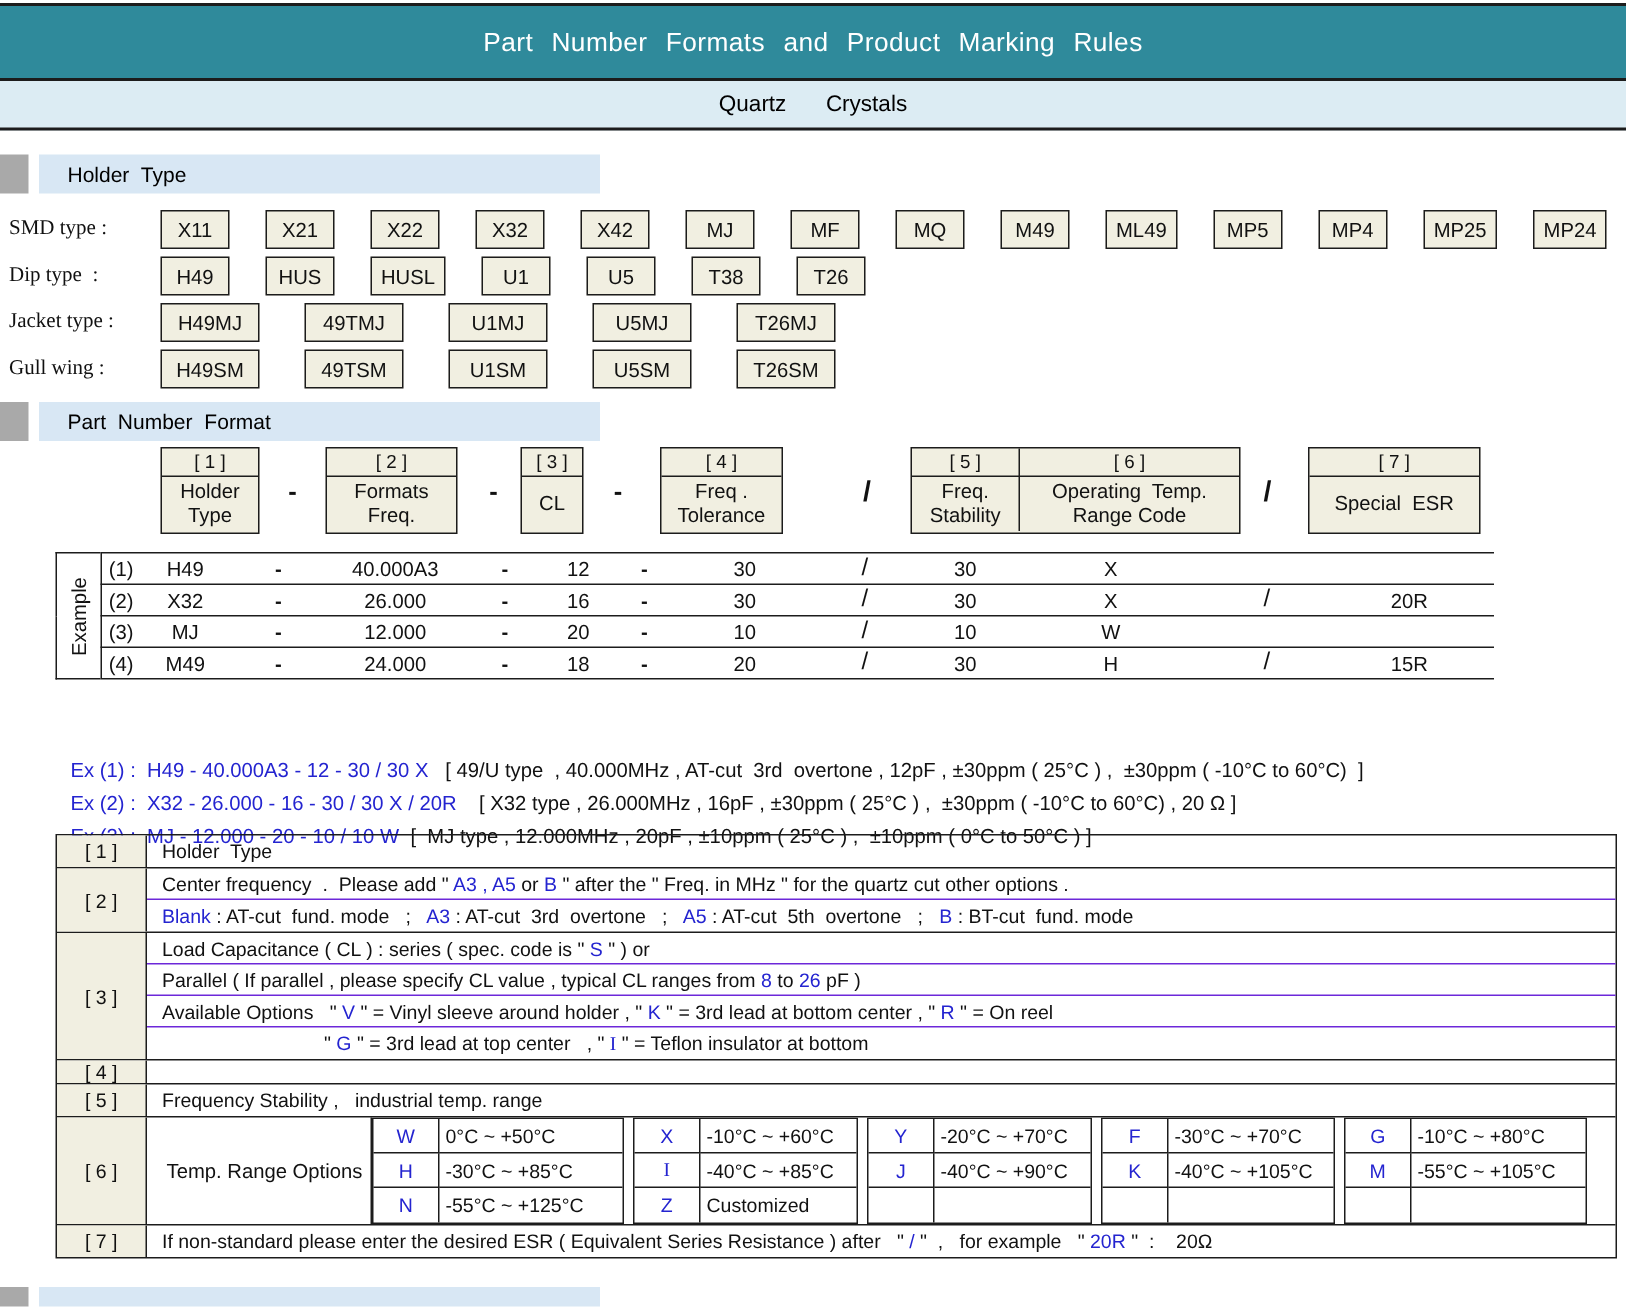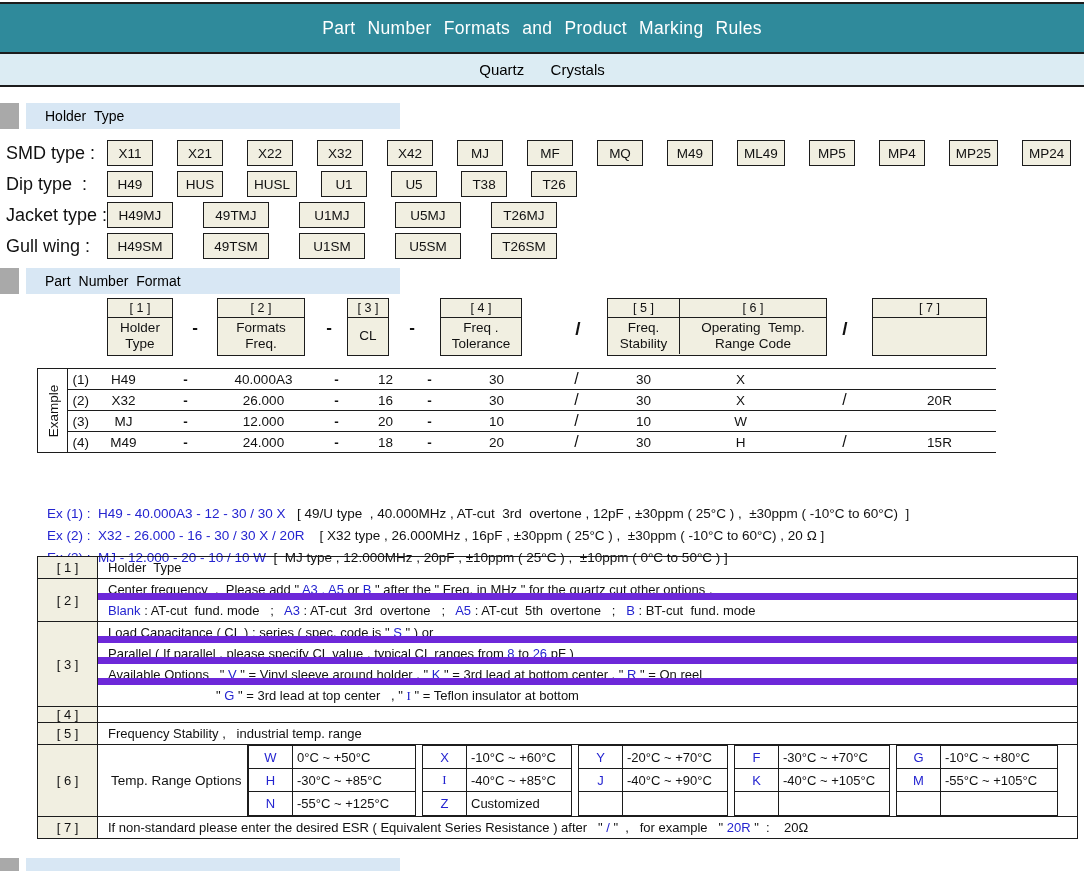--- a/index.html
+++ b/index.html
@@ -21,21 +21,21 @@
     font-size:15px;word-spacing:9px;color:#000;}
 
   
   .sec{position:absolute;left:0;height:26px;width:1084px;}
   .sec .chip{position:absolute;left:0;top:0;width:19px;height:26px;background:var(--chip);}
   .sec .bar{position:absolute;left:26px;top:0;width:374px;height:26px;background:var(--secblue);
     display:flex;align-items:center;padding-left:19px;font-size:14px;word-spacing:4px;color:#000;}
 
   
   .holder-row{position:absolute;left:6px;height:26px;display:flex;align-items:center;}
-  .holder-label{width:101px;font-size:18px;white-space:pre;}
+  .holder-label{width:101px;font-size:14px;white-space:pre;font-family:Liberation Serif, serif;}
   .holder-boxes{display:flex;}
   .g24{gap:24px;} .g30{gap:30px;}
   .part-box{min-width:46px;height:26px;padding:0 6px;border:1.5px solid var(--bd);background:var(--beige);
     display:flex;align-items:center;justify-content:center;font-size:13.5px;}
   .wide{min-width:66px;}
 
   
   .fmt-row{position:absolute;left:0;top:298px;width:1084px;height:58px;}
   .fmt-box{position:absolute;top:0;height:58px;border:1.5px solid var(--bd);background:var(--beige);text-align:center;}
   .fmt-num{height:19px;line-height:18px;border-bottom:1.5px solid var(--bd);font-size:12.5px;white-space:pre;}
@@ -69,21 +69,21 @@
   .ex-part{color:var(--blue);white-space:pre;}
   .ex-desc{color:#111;white-space:pre;}
 
   
   .legend{position:absolute;left:37px;top:556px;width:1041px;border:1.5px solid var(--bd);}
   .lg-row{display:flex;border-bottom:1.5px solid var(--bd);}
   .lg-row:last-child{border-bottom:none;}
   .lg-num{flex:0 0 60px;background:var(--beige);border-right:1.5px solid var(--bd);
     display:flex;align-items:center;justify-content:center;font-size:13px;white-space:pre;}
   .lg-content{flex:1;min-width:0;}
-  .lg-line{height:21px;line-height:21px;padding-left:10px;border-bottom:7px solid #6d28d9;white-space:pre;overflow:hidden;}
+  .lg-line{height:21px;line-height:21px;padding-left:10px;border-bottom:1px solid #6d28d9;white-space:pre;overflow:hidden;}
   .lg-line:last-child{border-bottom:none;}
   .lg-line.indent{padding-left:118px;}
   .seg-blue{color:var(--blue);}
   .seg-blueserif{color:var(--blue);font-family:"Liberation Serif",serif;}
 
   
   .lg-temp{display:flex;height:71px;align-items:stretch;}
   .lg-templabel{flex:0 0 150px;border-right:1.5px solid var(--bd);display:flex;align-items:center;
     padding-left:13px;font-size:13.5px;}
   .tt{height:71px;border:1.5px solid var(--bd);display:grid;grid-template-rows:repeat(3,1fr);margin-left:6px;background:#fff;}
@@ -212,20 +212,23 @@
         <span>Stability</span>
       </div>
     <div class="c lbl">
         <span>Operating  Temp.</span>
         <span>Range Code</span>
       </div>
   </div>
   <div class="fmt-sep slash" style="left:833px">/</div>
   <div class="fmt-box" style="left:872px;width:115px">
     <div class="fmt-num">[ 7 ]</div>
+    <div class="fmt-label">
+        <span>Special  ESR</span>
+      </div>
   </div>
 </div>
 
 <table class="ex-table">
   <colgroup>
     <col style="width:30px">
       <col style="width:26px">
       <col style="width:60px">
       <col style="width:64px">
     <col style="width:92px">

